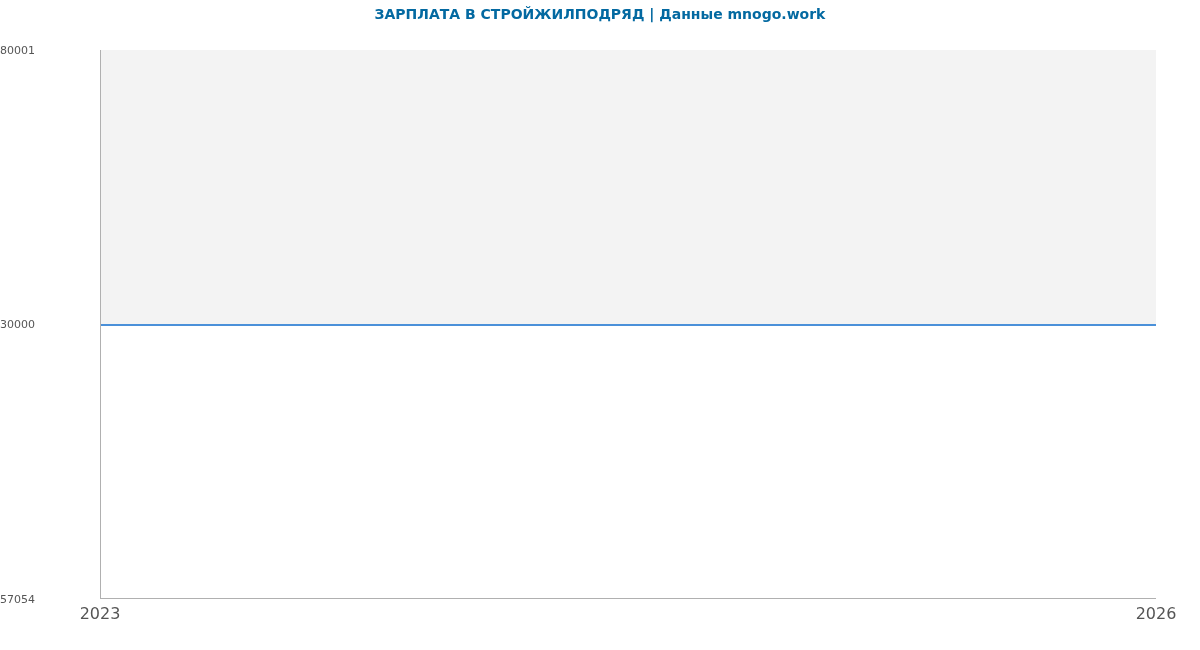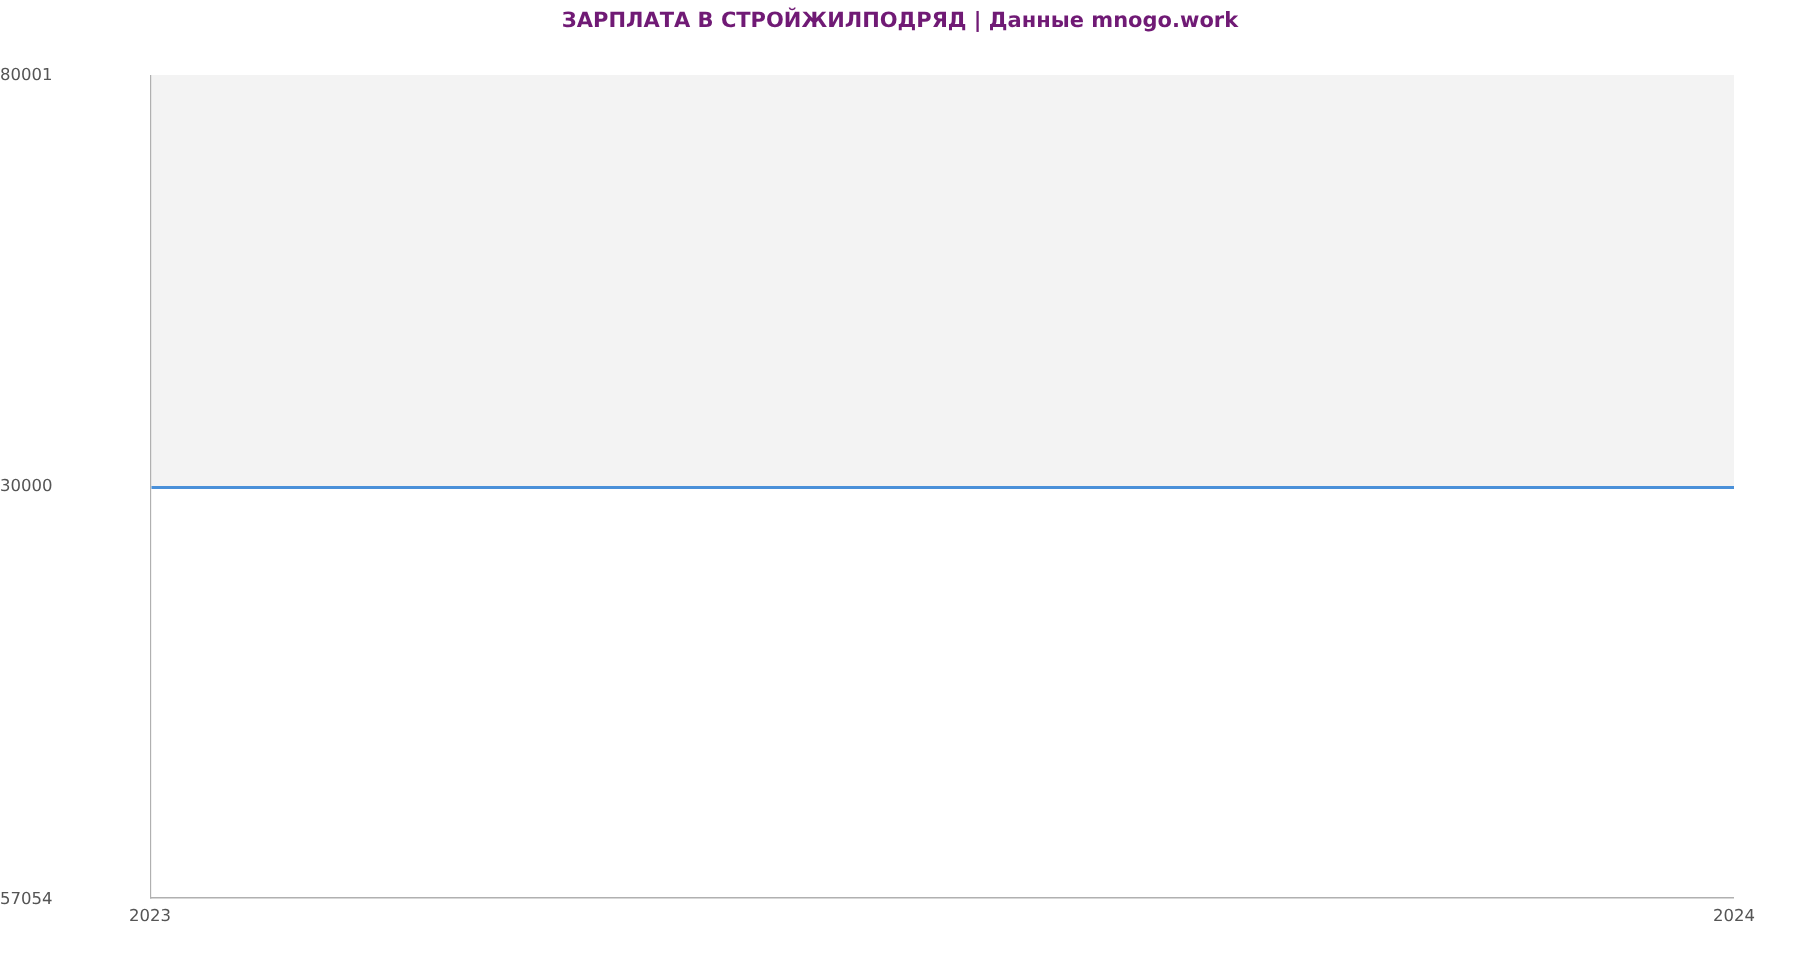--- a/index.html
+++ b/index.html
@@ -18,21 +18,21 @@
     height: 650px;
   }
   .chart-title {
     position: absolute;
     left: 0;
     right: 0;
     top: 6px;
     text-align: center;
     font-size: 14px;
     font-weight: 600;
-    color: #701a75;
+    color: #0369a1;
   }
   .plot-area {
     position: absolute;
     left: 100px;
     top: 50px;
     width: 1056px;   
     height: 549px;   
     background: #ffffff;
     border-left: 1px solid #b0b0b0;
     border-bottom: 1px solid #b0b0b0;
@@ -64,21 +64,21 @@
     transform: translateY(-50%);
     width: 94px;
     left: 0;
     padding-right: 6px;
     box-sizing: border-box;
   }
   
   .xtick {
     position: absolute;
     top: 604px;
-    font-size: 11px;
+    font-size: 16px;
     color: #555555;
     transform: translateX(-50%);
   }
   
   .lower-band {
     position: absolute;
     left: 0;
     right: 0;
     bottom: 0;
     background: #ffffff;
@@ -89,21 +89,21 @@
 
 <div class="chart-container">
 
   <div class="chart-title">ЗАРПЛАТА В СТРОЙЖИЛПОДРЯД | Данные mnogo.work</div>
 
   <div class="ytick" style="top:50px">80001</div>
   <div class="ytick" style="top:324px">30000</div>
   <div class="ytick" style="top:599px">57054</div>
 
   <div class="xtick" style="left:100px">2023</div>
-  <div class="xtick" style="left:1156px">2024</div>
+  <div class="xtick" style="left:1156px">2026</div>
 
   <div class="plot-area">
     <div class="plot-bg"></div>
 
     <div class="lower-band" style="top:275px"></div>
 
     <div class="data-line" style="top:274px"></div>
   </div>
 
 </div>

